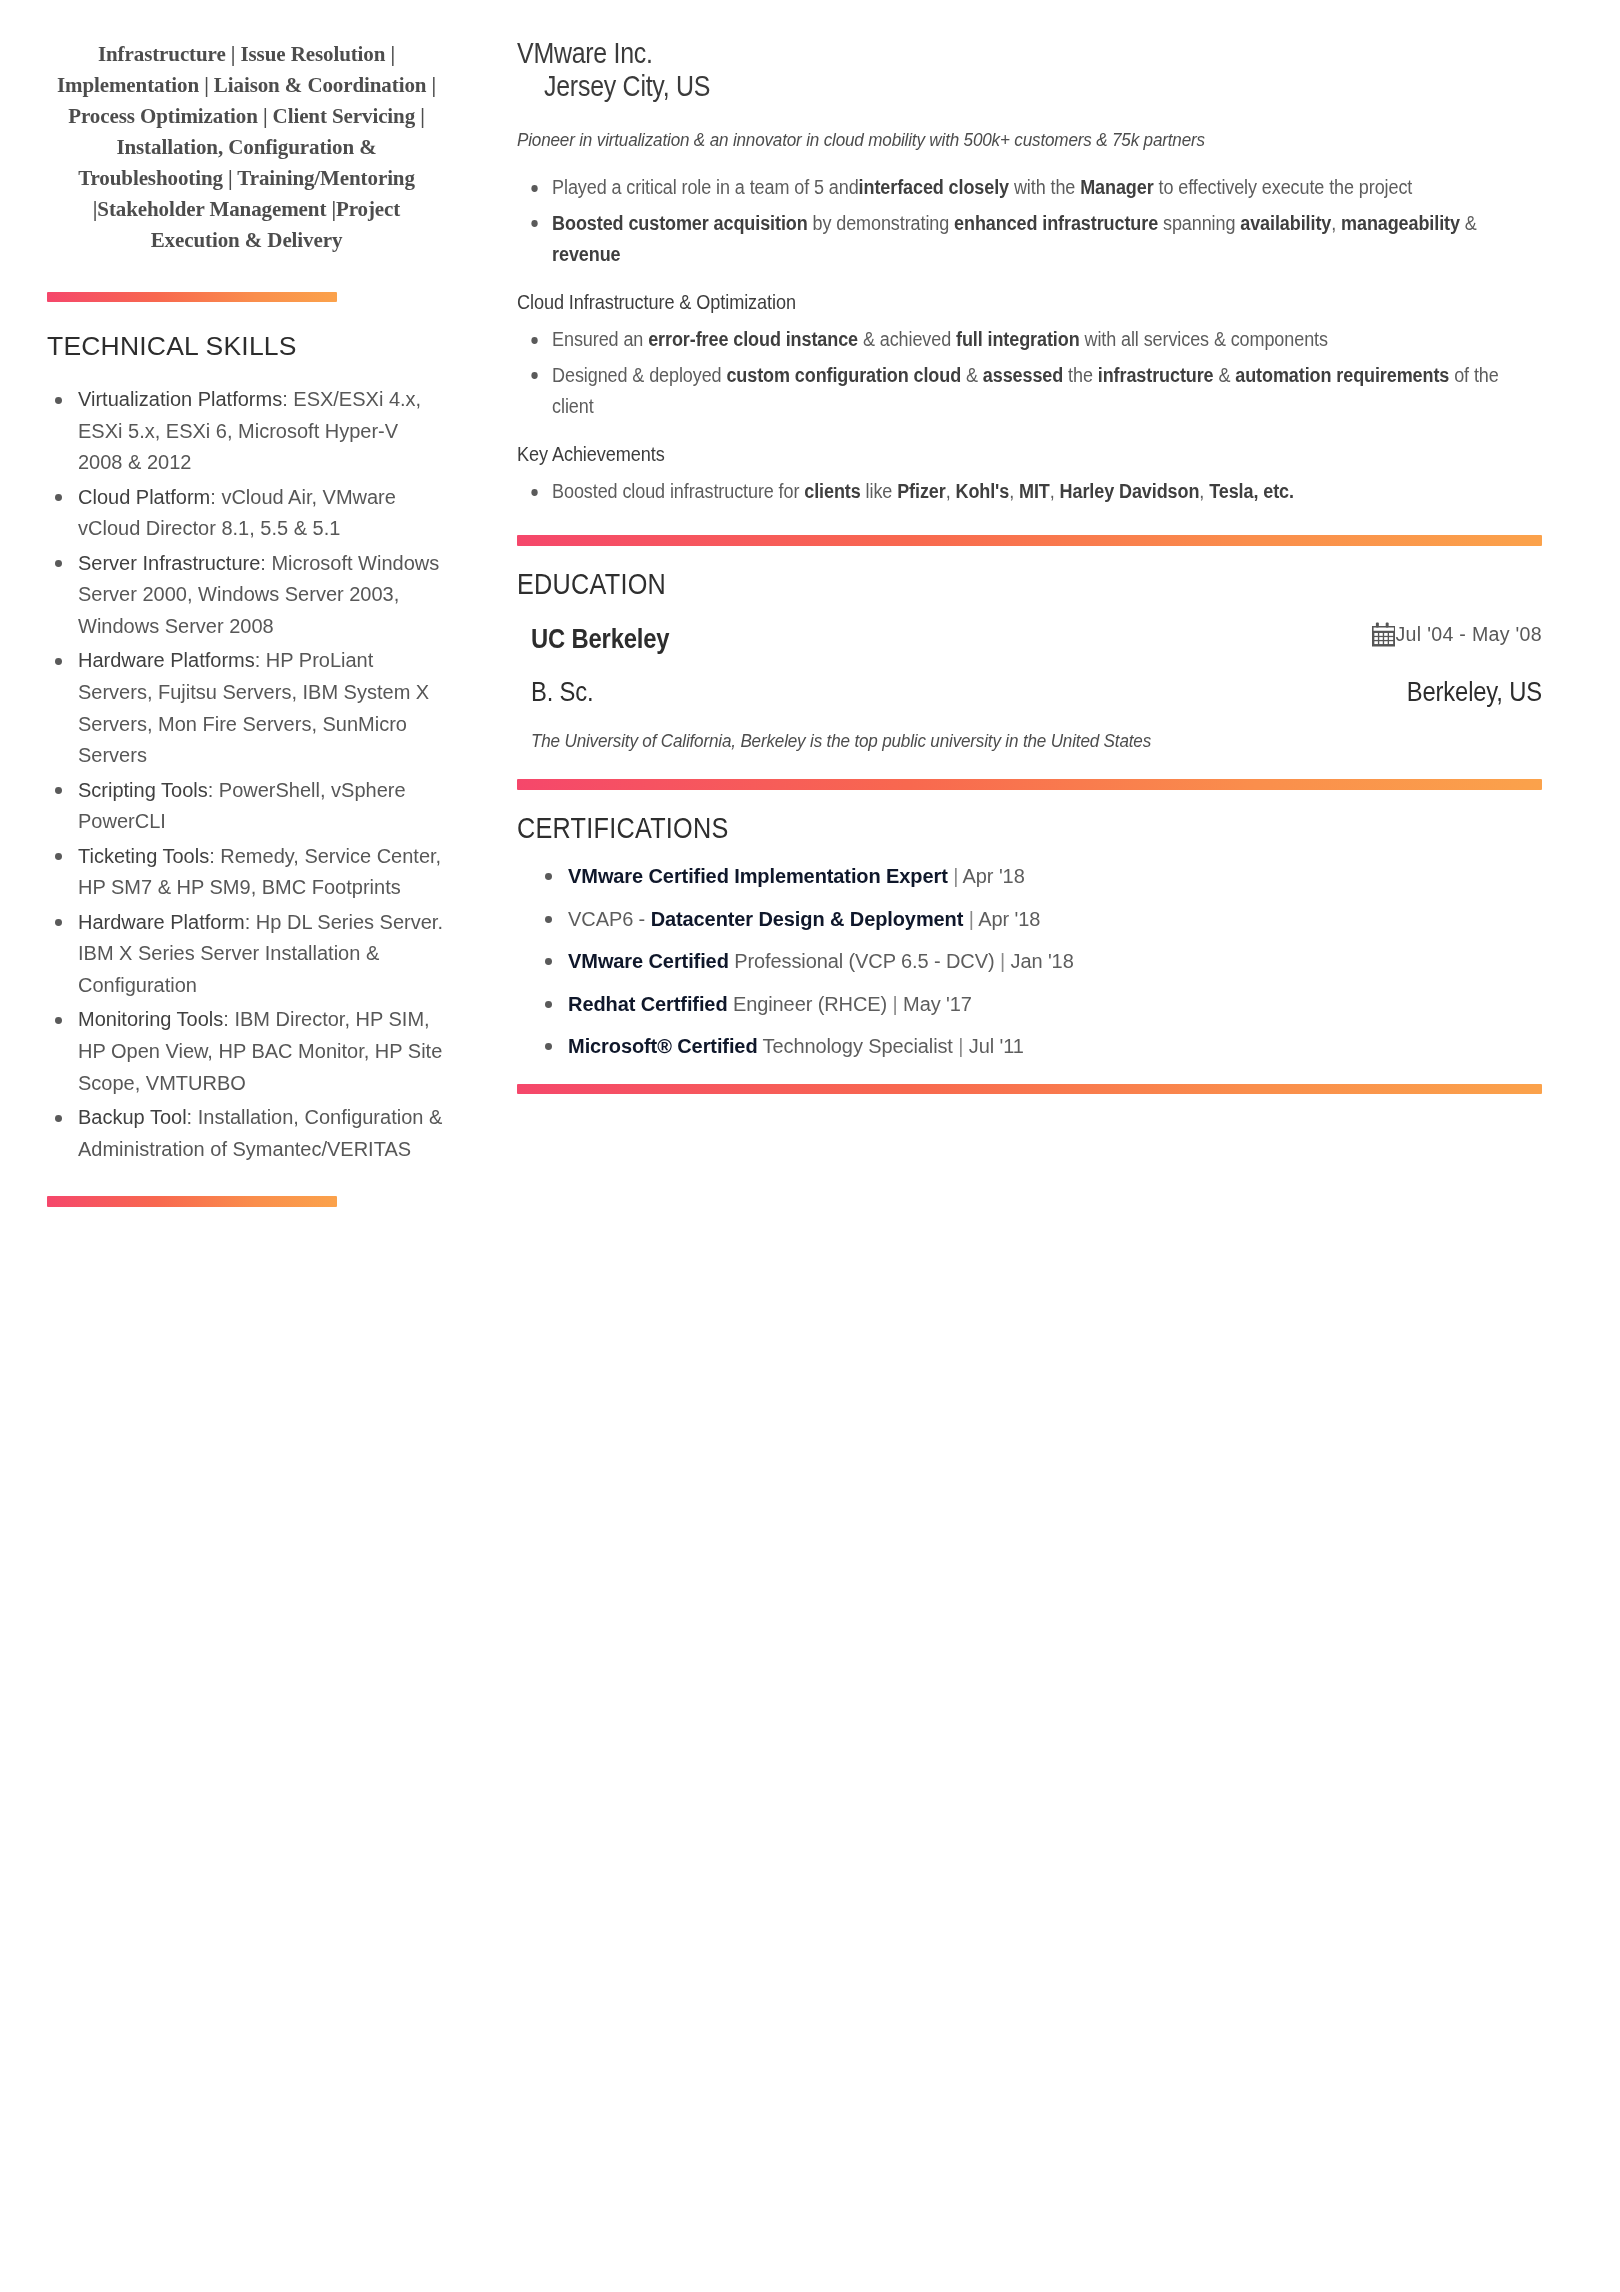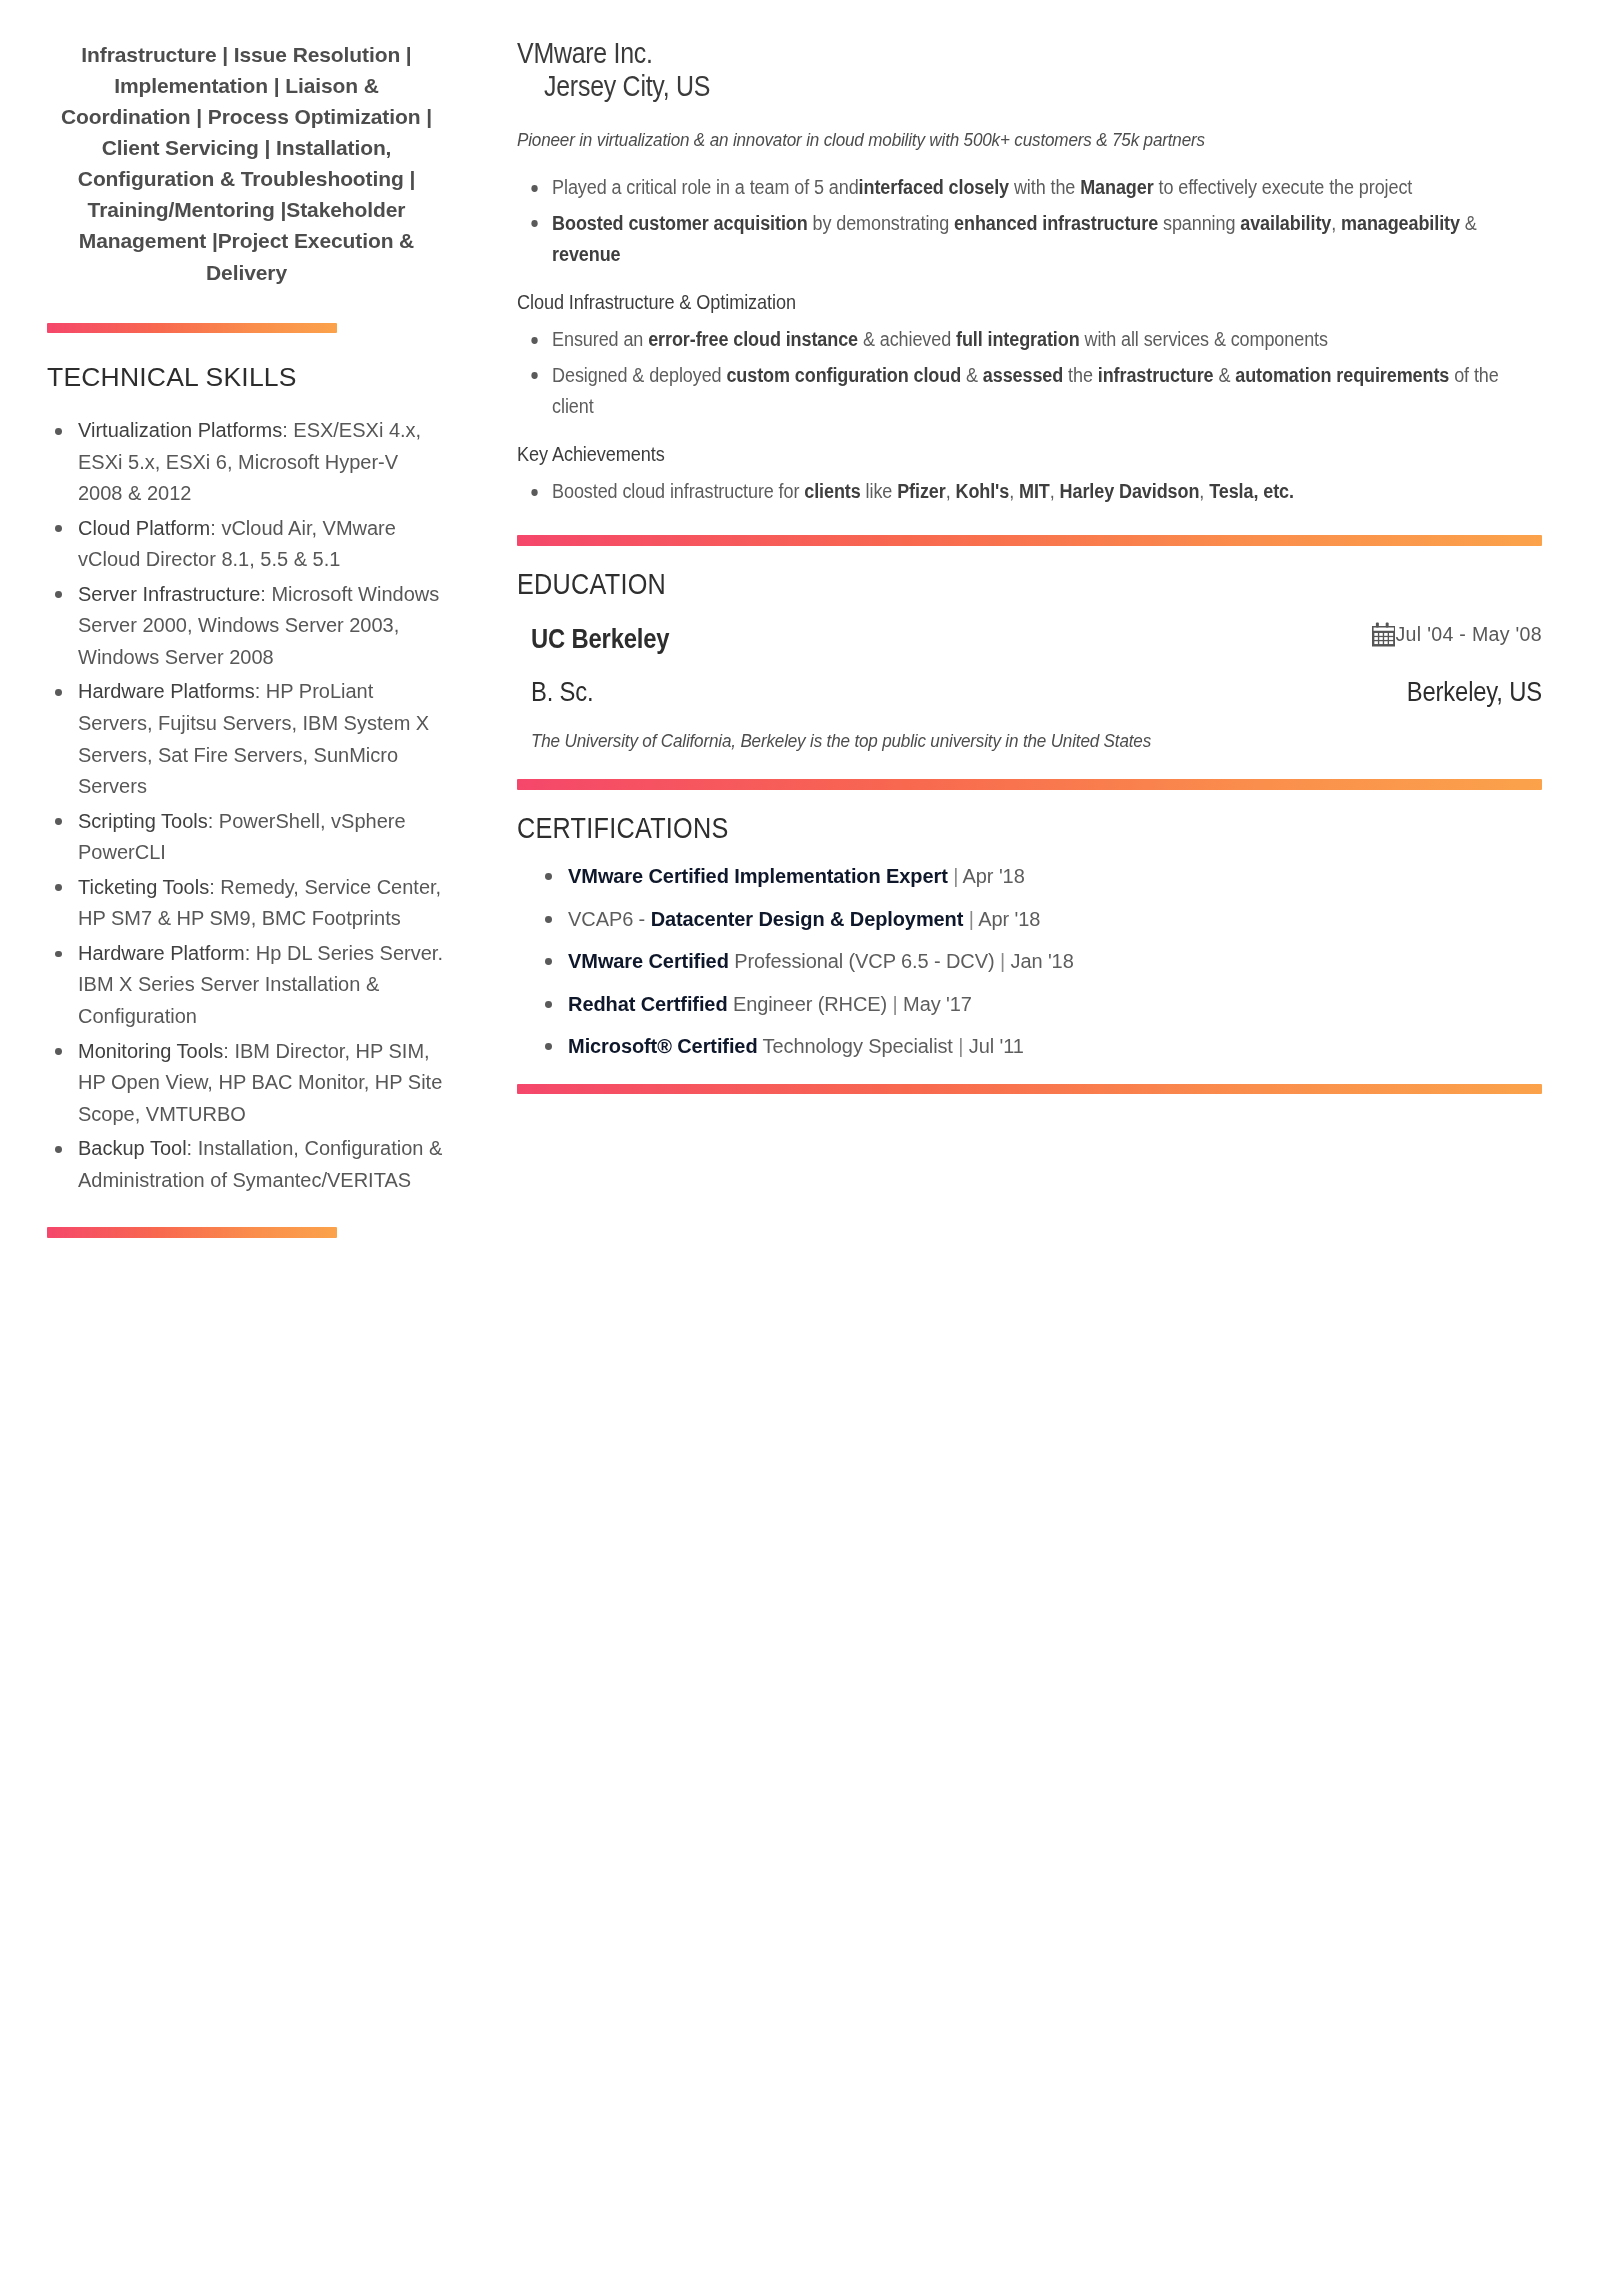--- a/index.html
+++ b/index.html
@@ -34,20 +34,21 @@
   }
 
   .headline-keywords {
     font-size: 21px;
     font-weight: 700;
     line-height: 1.48;
     text-align: center;
     color: #4d4d4d;
     letter-spacing: -0.1px;
     padding: 0 2px;
+    font-family: Liberation Serif, serif;
   }
 
   .rule {
     height: 10.8px;
     border-radius: 1px;
     background: linear-gradient(to right, #f5476b 0%, #f8684f 38%, #fa8e4c 72%, #fba24b 100%);
   }
 
   .left-rule-top { margin: 35px 0 0 0; width: 290px; }
   .left-rule-bottom { margin: 31px 0 0 0; width: 290px; }
@@ -288,21 +289,21 @@
     <div class="headline-keywords">Infrastructure | Issue Resolution | Implementation | Liaison &amp; Coordination | Process Optimization | Client Servicing | Installation, Configuration &amp; Troubleshooting | Training/Mentoring |Stakeholder Management |Project Execution &amp; Delivery</div>
 
     <div class="rule left-rule-top"></div>
 
     <div class="section-title-left">TECHNICAL SKILLS</div>
 
     <ul class="skills-list" id="skills-list">
         <li><b>Virtualization Platforms</b><span>: ESX/ESXi 4.x, ESXi 5.x, ESXi 6, Microsoft Hyper-V 2008 &amp; 2012</span></li>
         <li><b>Cloud Platform</b><span>: vCloud Air, VMware vCloud Director 8.1, 5.5 &amp; 5.1</span></li>
         <li><b>Server Infrastructure</b><span>: Microsoft Windows Server 2000, Windows Server 2003, Windows Server 2008</span></li>
-        <li><b>Hardware Platforms</b><span>: HP ProLiant Servers, Fujitsu Servers, IBM System X Servers, Sat Fire Servers, SunMicro Servers</span></li>
+        <li><b>Hardware Platforms</b><span>: HP ProLiant Servers, Fujitsu Servers, IBM System X Servers, Mon Fire Servers, SunMicro Servers</span></li>
         <li><b>Scripting Tools</b><span>: PowerShell, vSphere PowerCLI</span></li>
         <li><b>Ticketing Tools</b><span>: Remedy, Service Center, HP SM7 &amp; HP SM9, BMC Footprints</span></li>
         <li><b>Hardware Platform</b><span>: Hp DL Series Server. IBM X Series Server Installation &amp; Configuration</span></li>
         <li><b>Monitoring Tools</b><span>: IBM Director, HP SIM, HP Open View, HP BAC Monitor, HP Site Scope, VMTURBO</span></li>
         <li><b>Backup Tool</b><span>: Installation, Configuration &amp; Administration of Symantec/VERITAS</span></li>
       </ul>
 
     <div class="rule left-rule-bottom"></div>
   </div>
 

